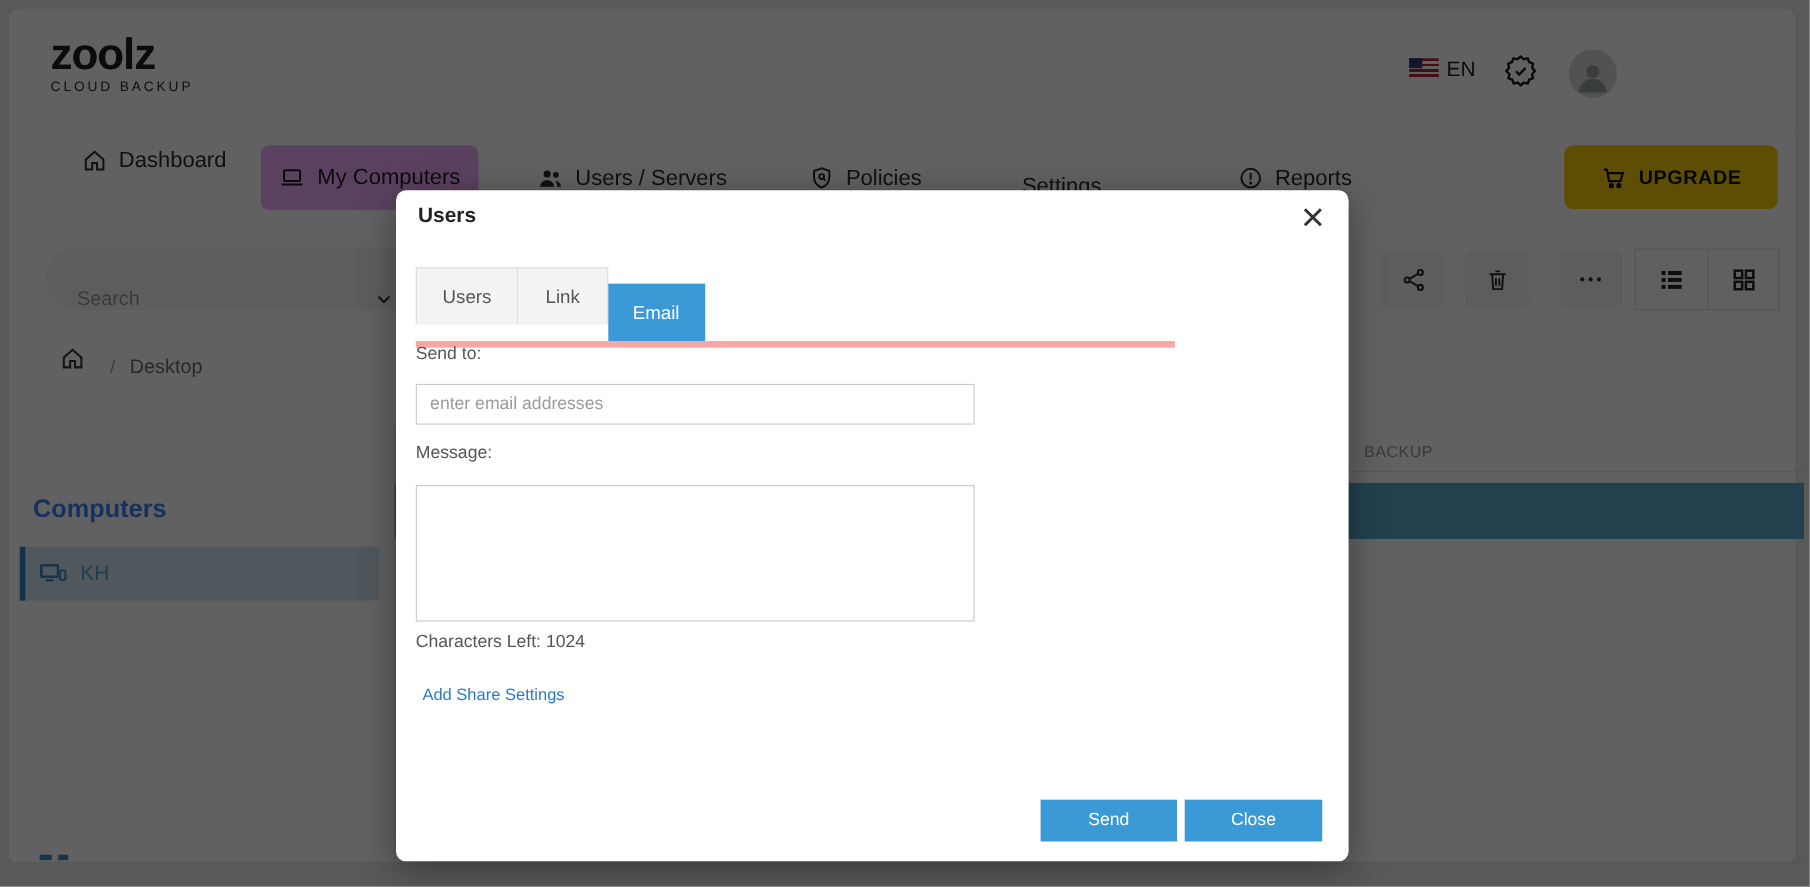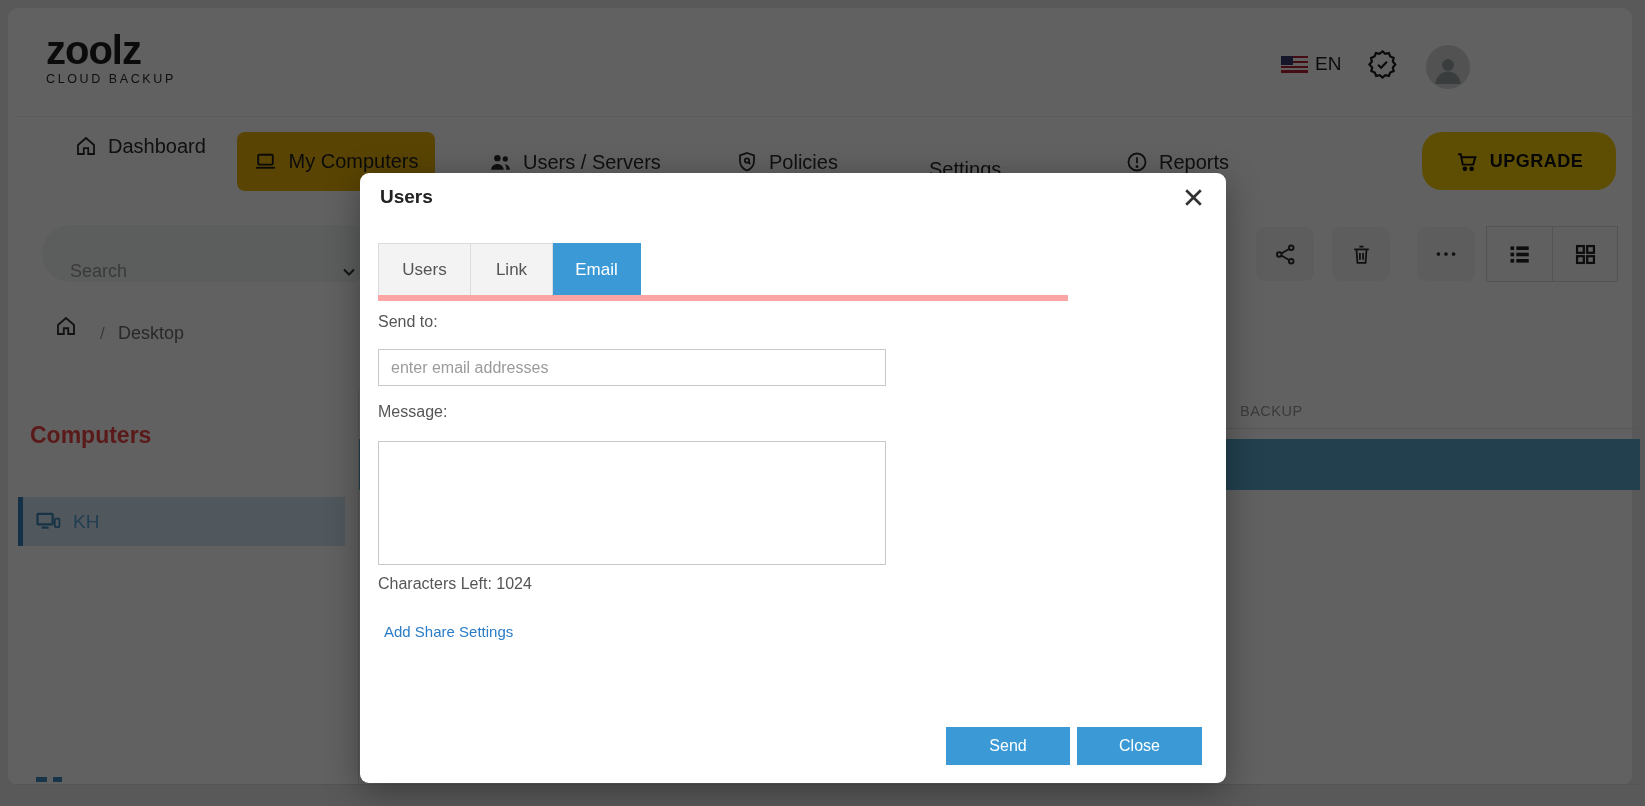--- a/index.html
+++ b/index.html
@@ -15,59 +15,59 @@
   .logo-sub { font-size:12.5px; letter-spacing:2.6px; color:#2b2b2b; margin-top:2px; }
   .lang-flag { width:27px; height:17px; background:
       linear-gradient(#3c3b6e,#3c3b6e) left top / 12px 9px no-repeat,
       repeating-linear-gradient(#b22234 0 2.4px, #fff 2.4px 4.8px); display:inline-block; }
   .lang-label { font-size:19px; color:#1f1f1f; }
   .avatar { width:44px; height:44px; border-radius:50%; background:#d7d7d7; display:flex; align-items:flex-end; justify-content:center; overflow:hidden; }
   .header-divider { left:8px; top:108px; width:1624px; height:1px; background:#efefef; }
 
   
   .nav-item { display:flex; align-items:center; gap:10px; font-size:20px; color:#2b2b2b; height:28px; cursor:pointer; }
-  .nav-pill { left:229px; top:124px; width:198px; height:59px; background:#eab308; border-radius:8px; display:flex; align-items:center; justify-content:center; gap:10px; font-size:20px; color:#1f1f1f; cursor:pointer; }
-  .upgrade-btn { left:1414px; top:124px; width:194px; height:58px; background:#f7ce0d; border-radius:20px; display:flex; align-items:center; justify-content:center; gap:10px; font-size:18px; font-weight:700; letter-spacing:.5px; color:#111; border:none; cursor:pointer; }
+  .nav-pill { left:229px; top:124px; width:198px; height:59px; background:#f0abfc; border-radius:8px; display:flex; align-items:center; justify-content:center; gap:10px; font-size:20px; color:#1f1f1f; cursor:pointer; }
+  .upgrade-btn { left:1414px; top:124px; width:194px; height:58px; background:#f7ce0d; border-radius:8px; display:flex; align-items:center; justify-content:center; gap:10px; font-size:18px; font-weight:700; letter-spacing:.5px; color:#111; border:none; cursor:pointer; }
 
   
   .search-pill { left:34px; top:217px; width:335px; height:57px; background:#f2f3f4; border-radius:29px; display:flex; align-items:flex-end; padding:0 18px 0 28px; cursor:text; }
   .search-text { font-size:18px; color:#9a9a9a; flex:1; }
   .tool-btn { top:219px; width:58px; height:54px; background:#f4f4f4; border-radius:9px; display:flex; align-items:center; justify-content:center; color:#2b2b2b; cursor:pointer; }
   .view-group { left:1478px; top:218px; width:132px; height:56px; display:flex; border:1px solid #d9d9d9; background:#fdfdfd; }
   .view-btn { width:66px; display:flex; align-items:center; justify-content:center; color:#222; cursor:pointer; }
   .view-btn + .view-btn { border-left:1px solid #d9d9d9; }
 
   
   .crumb-home { left:46px; top:306px; color:#333; cursor:pointer; }
   .crumb-sep { left:92px; top:316px; font-size:17px; color:#999; }
   .crumb-label { left:110px; top:315px; font-size:18px; color:#6b6b6b; }
 
   
   .v-divider { left:350px; top:378px; width:1px; height:399px; background:#e4e4e4; }
-  .sidebar-title { left:22px; top:414px; font-size:23px; font-weight:700; color:#ef4444; }
+  .sidebar-title { left:22px; top:441px; font-size:23px; font-weight:700; color:#3b82f6; }
   .sidebar-item { left:10px; top:489px; width:327px; height:49px; background:#d3e6f4; display:flex; align-items:center; cursor:pointer; }
   .sidebar-item .accent { position:absolute; left:0; top:0; width:5px; height:100%; background:#3581bd; }
   .sidebar-item .icon { margin-left:16px; color:#3e86b8; }
   .sidebar-item .label { margin-left:11px; font-size:19px; color:#57a3d4; }
   .cutoff-dash { top:769px; height:5px; background:#3d88bf; }
 
   .table-header-frag { left:1232px; top:395px; font-size:14.5px; letter-spacing:.5px; color:#9a9a9a; }
   .table-header-line { left:350px; top:420px; width:1282px; height:1px; background:#e2e2e2; }
   .selected-row { left:351px; top:431px; width:1281px; height:51px; background:#5ca8d0; cursor:pointer; }
   .footer-line { left:8px; top:776px; width:1624px; height:1px; background:#d9d9d9; }
 
   
   .backdrop { position:absolute; inset:0; background:rgba(0,0,0,0.62); z-index:50; }
   .modal { position:absolute; left:360px; top:173px; width:866px; height:610px; background:#fff; border-radius:9px; z-index:60; box-shadow:0 8px 34px rgba(0,0,0,.35); }
   .modal-title { position:absolute; left:20px; top:13px; font-size:19px; font-weight:700; color:#222; }
   .modal-close { position:absolute; right:20px; top:12px; color:#333; cursor:pointer; }
   .tabs { position:absolute; left:18px; top:70px; width:690px; display:flex; align-items:flex-start; border-bottom:6px solid #fca5a5; }
   .tab { height:52px; display:flex; align-items:center; justify-content:center; font-size:17px; color:#555; background:#f3f3f3; border:1px solid #dcdcdc; border-bottom:none; cursor:pointer; }
   .tab + .tab { border-left:none; }
-  .tab.users { width:93px; } .tab.link { width:82px; } .tab.email { width:88px; }
+  .tab.users { width:93px; } .tab.link { width:82px; } .tab.email { width:88px;margin-top:15px; }
   .tab.active { background:#3b9ad6; border-color:#3b9ad6; color:#fff; }
   .field-label { position:absolute; left:18px; font-size:16px; color:#555; }
   .email-input { position:absolute; left:18px; top:176px; width:508px; height:37px; border:1px solid #c9c9c9; padding:0 12px; font-size:16px; color:#333; font-family:inherit; }
   .email-input::placeholder { color:#9b9b9b; }
   .message-area { position:absolute; left:18px; top:268px; width:508px; height:124px; border:1px solid #c9c9c9; resize:none; font-family:inherit; font-size:16px; padding:8px 10px; color:#333; }
   .chars-left { position:absolute; left:18px; top:402px; font-size:16px; color:#555; }
   .share-settings-link { position:absolute; left:24px; top:450px; font-size:15px; color:#2a7cc7; cursor:pointer; }
   .modal-actions { position:absolute; right:24px; bottom:18px; display:flex; gap:7px; }
   .btn-blue { min-width:124px; height:38px; background:#3b9ad6; color:#fff; border:none; font-size:16px; font-family:inherit; cursor:pointer; }
   .btn-blue.close-w { min-width:125px; }
@@ -76,21 +76,21 @@
 </head>
 <body>
 
 <div class="app-card">
 
   <div class="abs" style="left:38px; top:22px;">
     <div class="logo-title">zoolz</div>
     <div class="logo-sub">CLOUD BACKUP</div>
   </div>
 
-  <div class="abs" style="left:1273px; top:45px; display:flex; align-items:center; gap:7px;">
+  <div class="abs" style="left:1273px; top:45px; display:flex; align-items:flex-start; gap:7px;">
     <span class="lang-flag"></span>
     <span class="lang-label">EN</span>
   </div>
 
   <div class="abs" style="left:1358px; top:40px; color:#1c1c1c; cursor:pointer;">
     <svg width="33" height="33" viewBox="0 0 24 24" fill="none" stroke="currentColor" stroke-width="1.6">
       <path d="M12 2.5l2 1.8 2.6-.6 1 2.5 2.5 1-.6 2.6 1.8 2.2-1.8 2.2.6 2.6-2.5 1-1 2.5-2.6-.6-2 1.8-2-1.8-2.6.6-1-2.5-2.5-1 .6-2.6L2.5 12l1.8-2.2-.6-2.6 2.5-1 1-2.5 2.6.6z"></path>
       <path d="M8.8 12.2l2.2 2.2 4.2-4.4"></path>
     </svg>
   </div>

